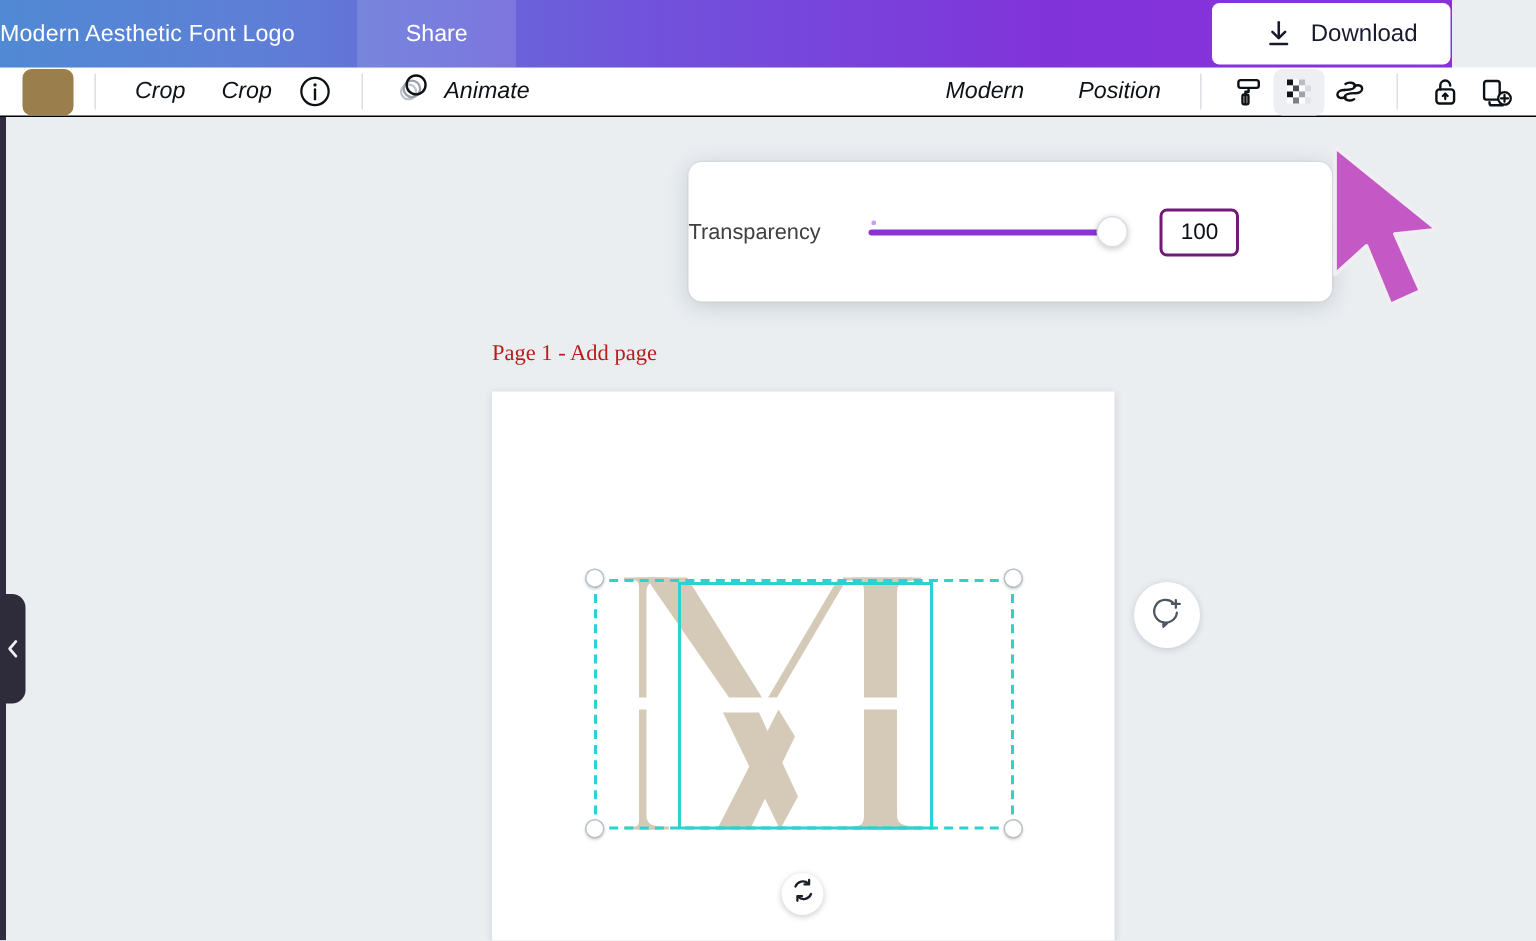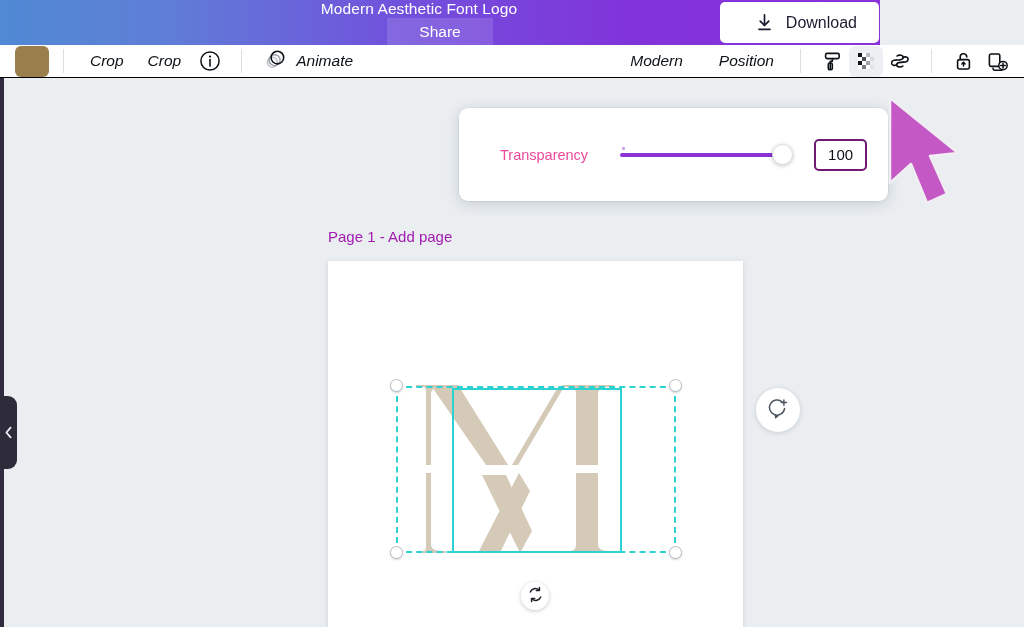--- a/index.html
+++ b/index.html
@@ -16,27 +16,26 @@
     position: relative;
     width: 1024px;
     height: 627px;
     overflow: hidden;
   }
 
   
   .topbar {
     position: absolute;
     left: 0; top: 0;
-    width: 880px; height: 45px;
+    width: 968px; height: 45px;
     background: linear-gradient(to right, #5089d4 0%, #5e7fd6 18%, #7152dc 45%, #8133da 72%, #8a32d9 100%);
     display: flex;
     align-items: center;
     justify-content: flex-start;
     z-index: 40;
-    flex-direction: column;
   }
   .doc-title {
     color: #ffffff;
     font-size: 15.5px;
     letter-spacing: 0.1px;
     margin-right: 42px;
     white-space: nowrap;
   }
   .share-btn {
     height: 45px;
@@ -159,23 +158,24 @@
     justify-content: center;
     cursor: pointer;
     z-index: 13;
   }
   .collapse-tab svg { display: block; }
 
   .page-label {
     position: absolute;
     left: 328px; top: 150px;
     font-size: 15px;
-    color: #a21caf;
+    color: #b91c1c;
     white-space: nowrap;
     z-index: 5;
+    font-family: Liberation Serif, serif;
   }
 
   .page-canvas {
     position: absolute;
     left: 328px; top: 183px;
     width: 415px; height: 415px;
     background: #ffffff;
     box-shadow: 0 1px 5px rgba(30,40,60,0.13);
     z-index: 6;
   }
@@ -254,22 +254,21 @@
     width: 429px; height: 93px;
     background: #ffffff;
     border-radius: 9px;
     box-shadow: 0 3px 14px rgba(25,35,60,0.17), 0 0 0 1px rgba(0,0,0,0.03);
     display: flex;
     align-items: center;
     z-index: 50;
   }
   .tp-label {
     font-size: 14.5px;
-    color: #ec4899;
-    margin-left: 41px;
+    color: #404040;
     white-space: nowrap;
   }
   .slider-wrap {
     position: relative;
     margin-left: 32px;
     width: 167px;
     height: 20px;
     display: flex;
     align-items: center;
     cursor: pointer;

